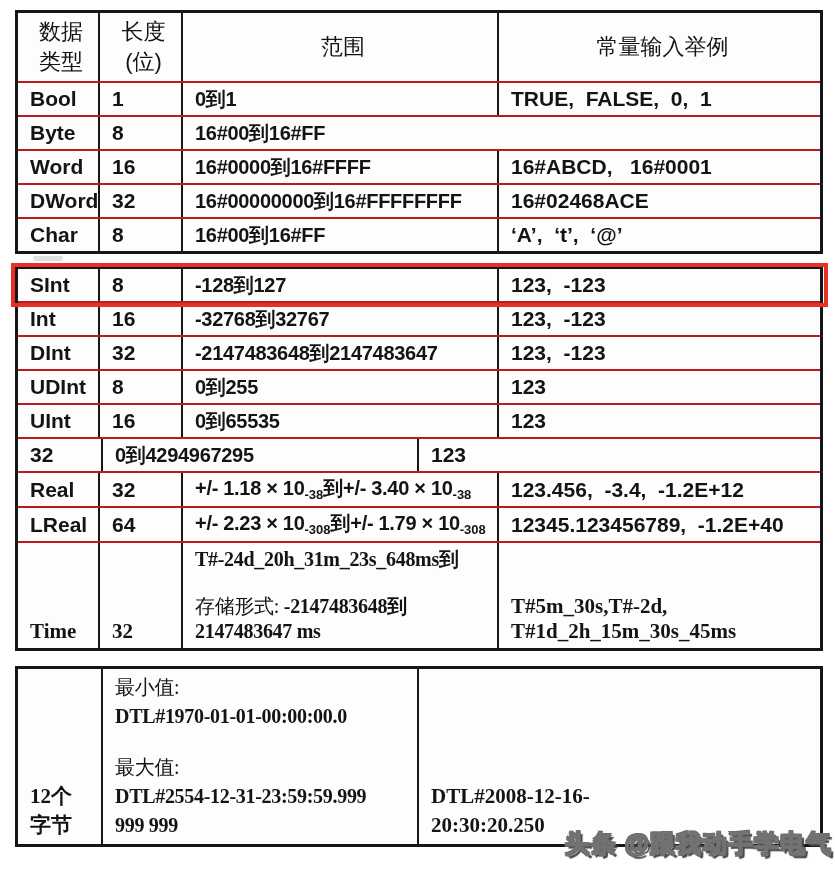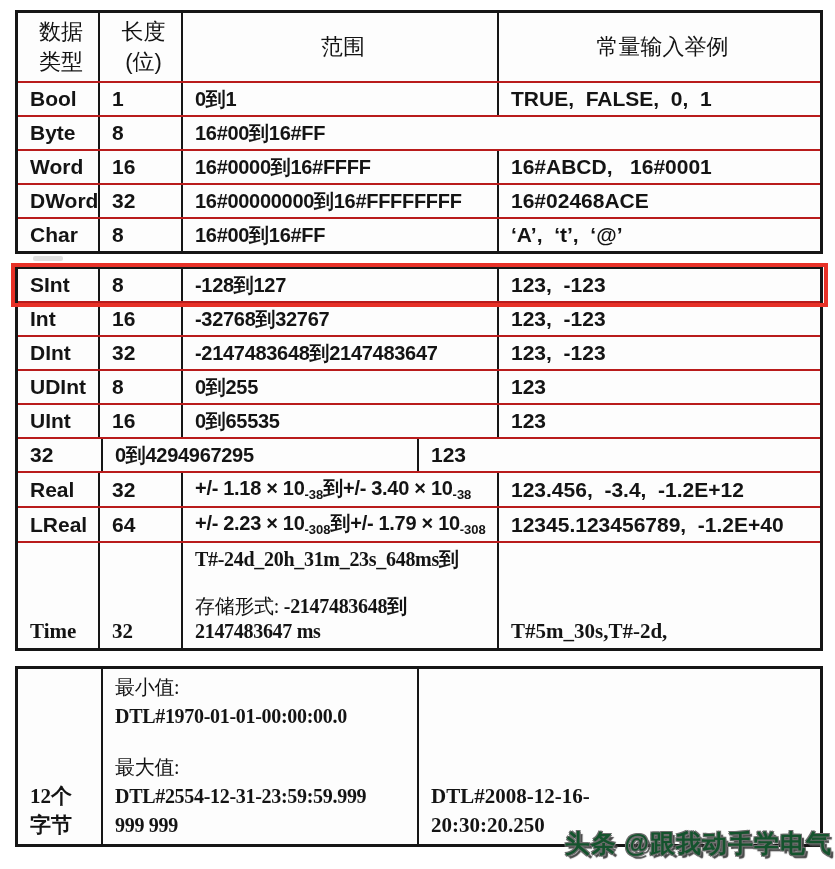--- a/index.html
+++ b/index.html
@@ -59,21 +59,21 @@
 
   .smudge {
     position: absolute; left: 33px; top: 256px;
     width: 30px; height: 5px; background: #c6c6c6;
     opacity: 0.55; border-radius: 2px;
   }
 
   .watermark {
     position: absolute; right: 3px; bottom: 9px;
     font-size: 25px; font-weight: 700; letter-spacing: 1px;
-    color: #14532d; white-space: nowrap;
+    color: #737373; white-space: nowrap;
     text-shadow: -1px -1px 0 #6e6e6e, 1px -1px 0 #6e6e6e,
                  -1px 1px 0 #6e6e6e, 1px 1px 0 #6e6e6e,
                  3px 3px 1px #474747;
   }
 </style>
 </head>
 <body>
 
 <div class="page">
 
@@ -282,20 +282,21 @@
         <div class="cell c1">
           <div class="line"><span>32</span></div>
         </div>
         <div class="cell c2">
           <div class="line"><span>T#-24d_20h_31m_23s_648ms到</span></div>
           <div class="line gap"><span class="nw">存储形式: </span><span>-2147483648到</span></div>
           <div class="line"><span>2147483647 ms</span></div>
         </div>
         <div class="cell c3">
           <div class="line"><span>T#5m_30s,T#-2d,</span></div>
+          <div class="line"><span>T#1d_2h_15m_30s_45ms</span></div>
         </div>
       </div>
     </div>
   <div class="hl-box" style="border-color: rgb(231, 49, 39);"></div>
 
   <div class="tbl" id="t3">
       <div class="row top">
         <div class="cell c1">
           <div class="line"><span>12个</span></div>
           <div class="line"><span>字节</span></div>

